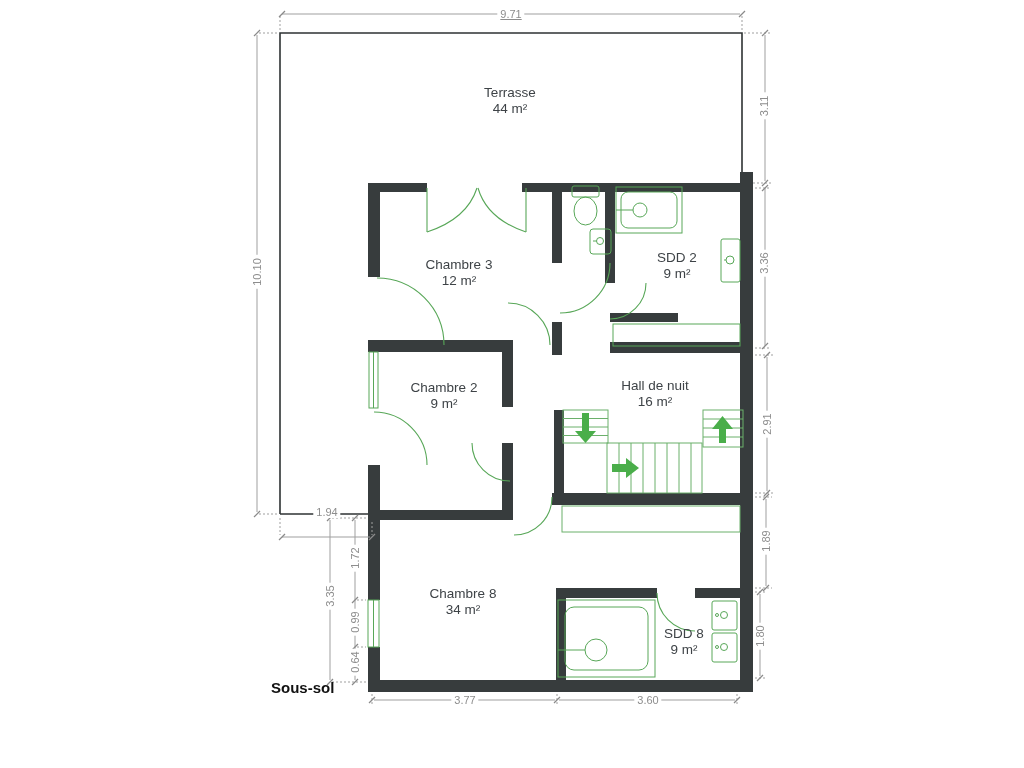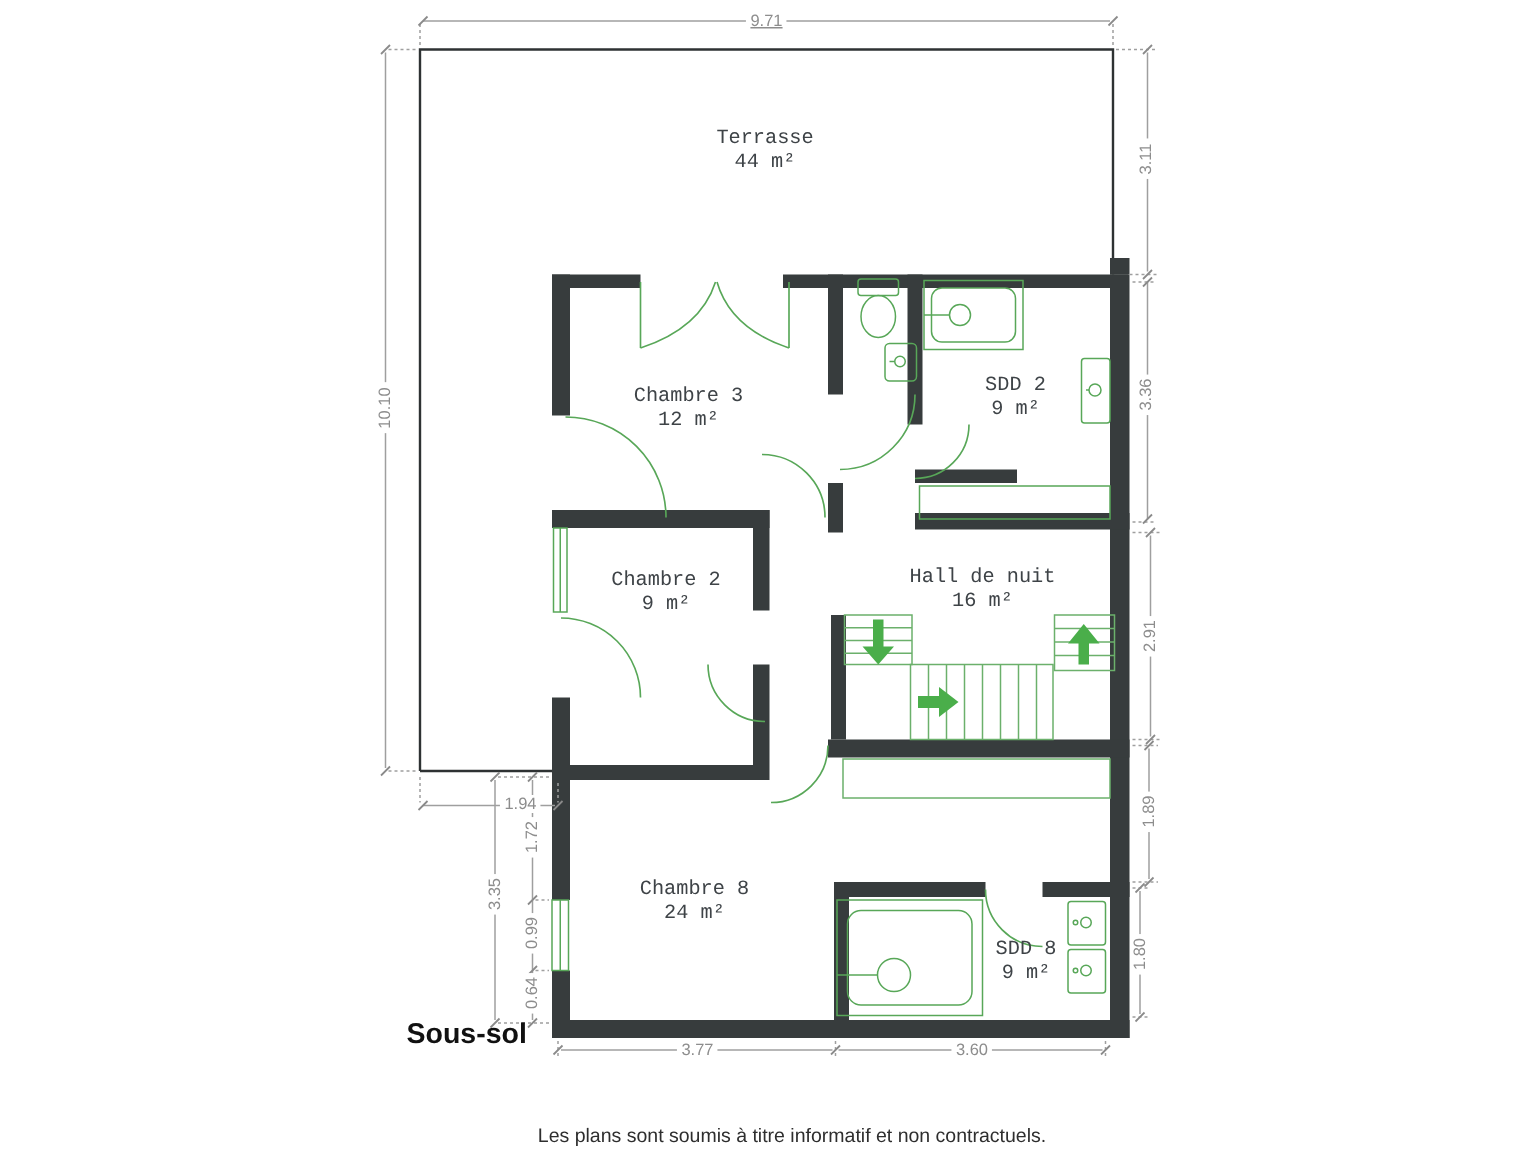--- a/index.html
+++ b/index.html
@@ -3,30 +3,30 @@
 <meta charset="utf-8">
 <style>
   html,body{margin:0;padding:0;background:#ffffff;}
   #stage{
     position:relative;width:1024px;height:768px;background:#ffffff;overflow:hidden;
     font-family:"Liberation Sans","DejaVu Sans",sans-serif;
   }
   #plan-svg{position:absolute;left:0;top:0;}
   .room-label{
     position:absolute;transform:translate(-50%,-50%);
-    text-align:center;color:#3e4347;font-size:13.5px;line-height:16px;white-space:nowrap;font-family:Liberation Mono, monospace;
+    text-align:center;color:#3e4347;font-size:13.5px;line-height:16px;white-space:nowrap;
   }
   .dim{
     position:absolute;transform:translate(-50%,-50%);
     color:#8d8d8d;font-size:11px;line-height:12px;white-space:nowrap;
     background:#ffffff;padding:0 3px;
   }
   .dim.v{transform:translate(-50%,-50%) rotate(-90deg);}
   .floor-label{
-    position:absolute;color:#111;font-size:19px;font-weight:bold;white-space:nowrap;
+    position:absolute;color:#111;font-size:15px;font-weight:bold;white-space:nowrap;
   }
   .disclaimer{
     position:absolute;transform:translateX(-50%);color:#2e2e2e;font-size:13px;white-space:nowrap;
   }
 </style>
 </head>
 <body>
 
 <div id="stage">
 
@@ -274,38 +274,37 @@
   <div class="room-label" style="left:444px;top:396px;">
     <div>Chambre 2</div>
     <div>9 m²</div>
   </div>
   <div class="room-label" style="left:655px;top:394px;">
     <div>Hall de nuit</div>
     <div>16 m²</div>
   </div>
   <div class="room-label" style="left:463px;top:602px;">
     <div>Chambre 8</div>
-    <div>24 m²</div>
+    <div>34 m²</div>
   </div>
   <div class="room-label" style="left:684px;top:642px;">
     <div>SDD 8</div>
     <div>9 m²</div>
   </div>
 
   <div class="dim" style="left:511px;top:14px;text-decoration:underline;">9.71</div>
   <div class="dim v" style="left:257px;top:272px;">10.10</div>
   <div class="dim v" style="left:764px;top:106px;">3.11</div>
   <div class="dim v" style="left:764px;top:263px;">3.36</div>
   <div class="dim v" style="left:767px;top:424px;">2.91</div>
   <div class="dim v" style="left:766px;top:541px;">1.89</div>
   <div class="dim v" style="left:760px;top:636px;">1.80</div>
-  <div class="dim" style="left:327px;top:536px;margin-left:20px;">1.94</div>
+  <div class="dim" style="left:327px;top:512px;">1.94</div>
   <div class="dim v" style="left:330px;top:596px;">3.35</div>
   <div class="dim v" style="left:355px;top:558px;">1.72</div>
   <div class="dim v" style="left:355px;top:622px;">0.99</div>
   <div class="dim v" style="left:355px;top:662px;">0.64</div>
   <div class="dim" style="left:465px;top:700px;text-align:right;">3.77</div>
   <div class="dim" style="left:648px;top:700px;">3.60</div>
 
   <div class="floor-label" style="left:271px;top:679px;">Sous-sol</div>
-  <div class="disclaimer" style="left:528px;top:749px;">Les plans sont soumis à titre informatif et non contractuels.</div>
 
 </div>
 
 </body></html>

